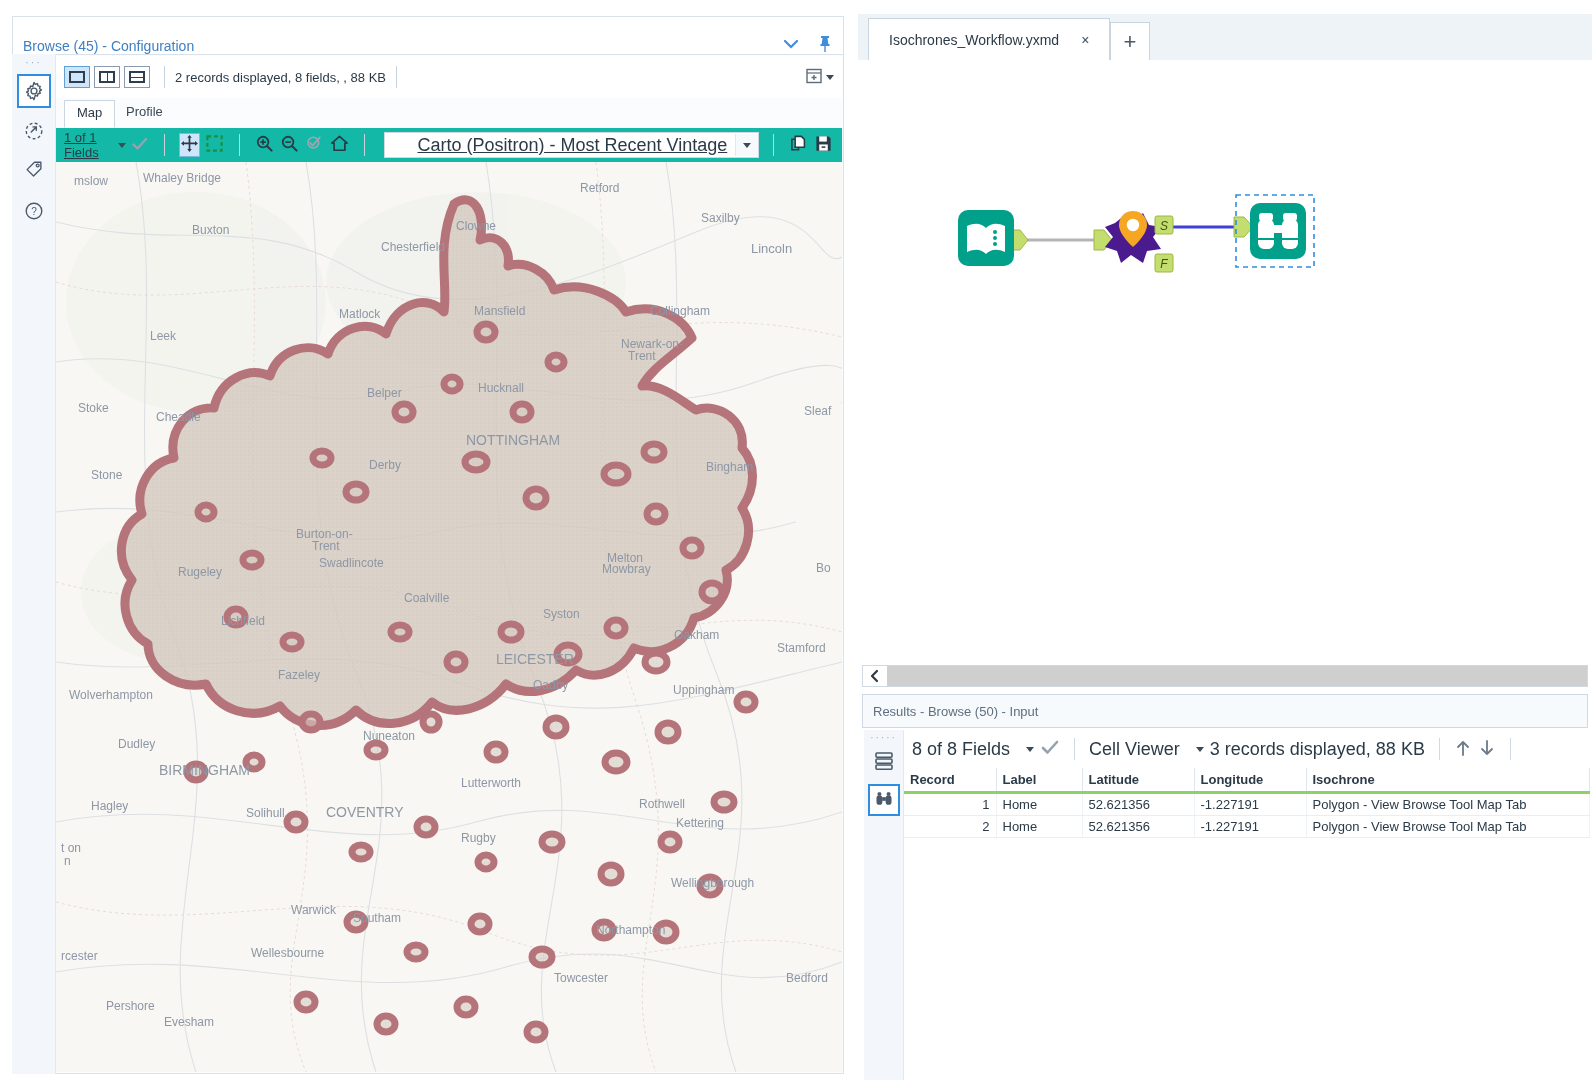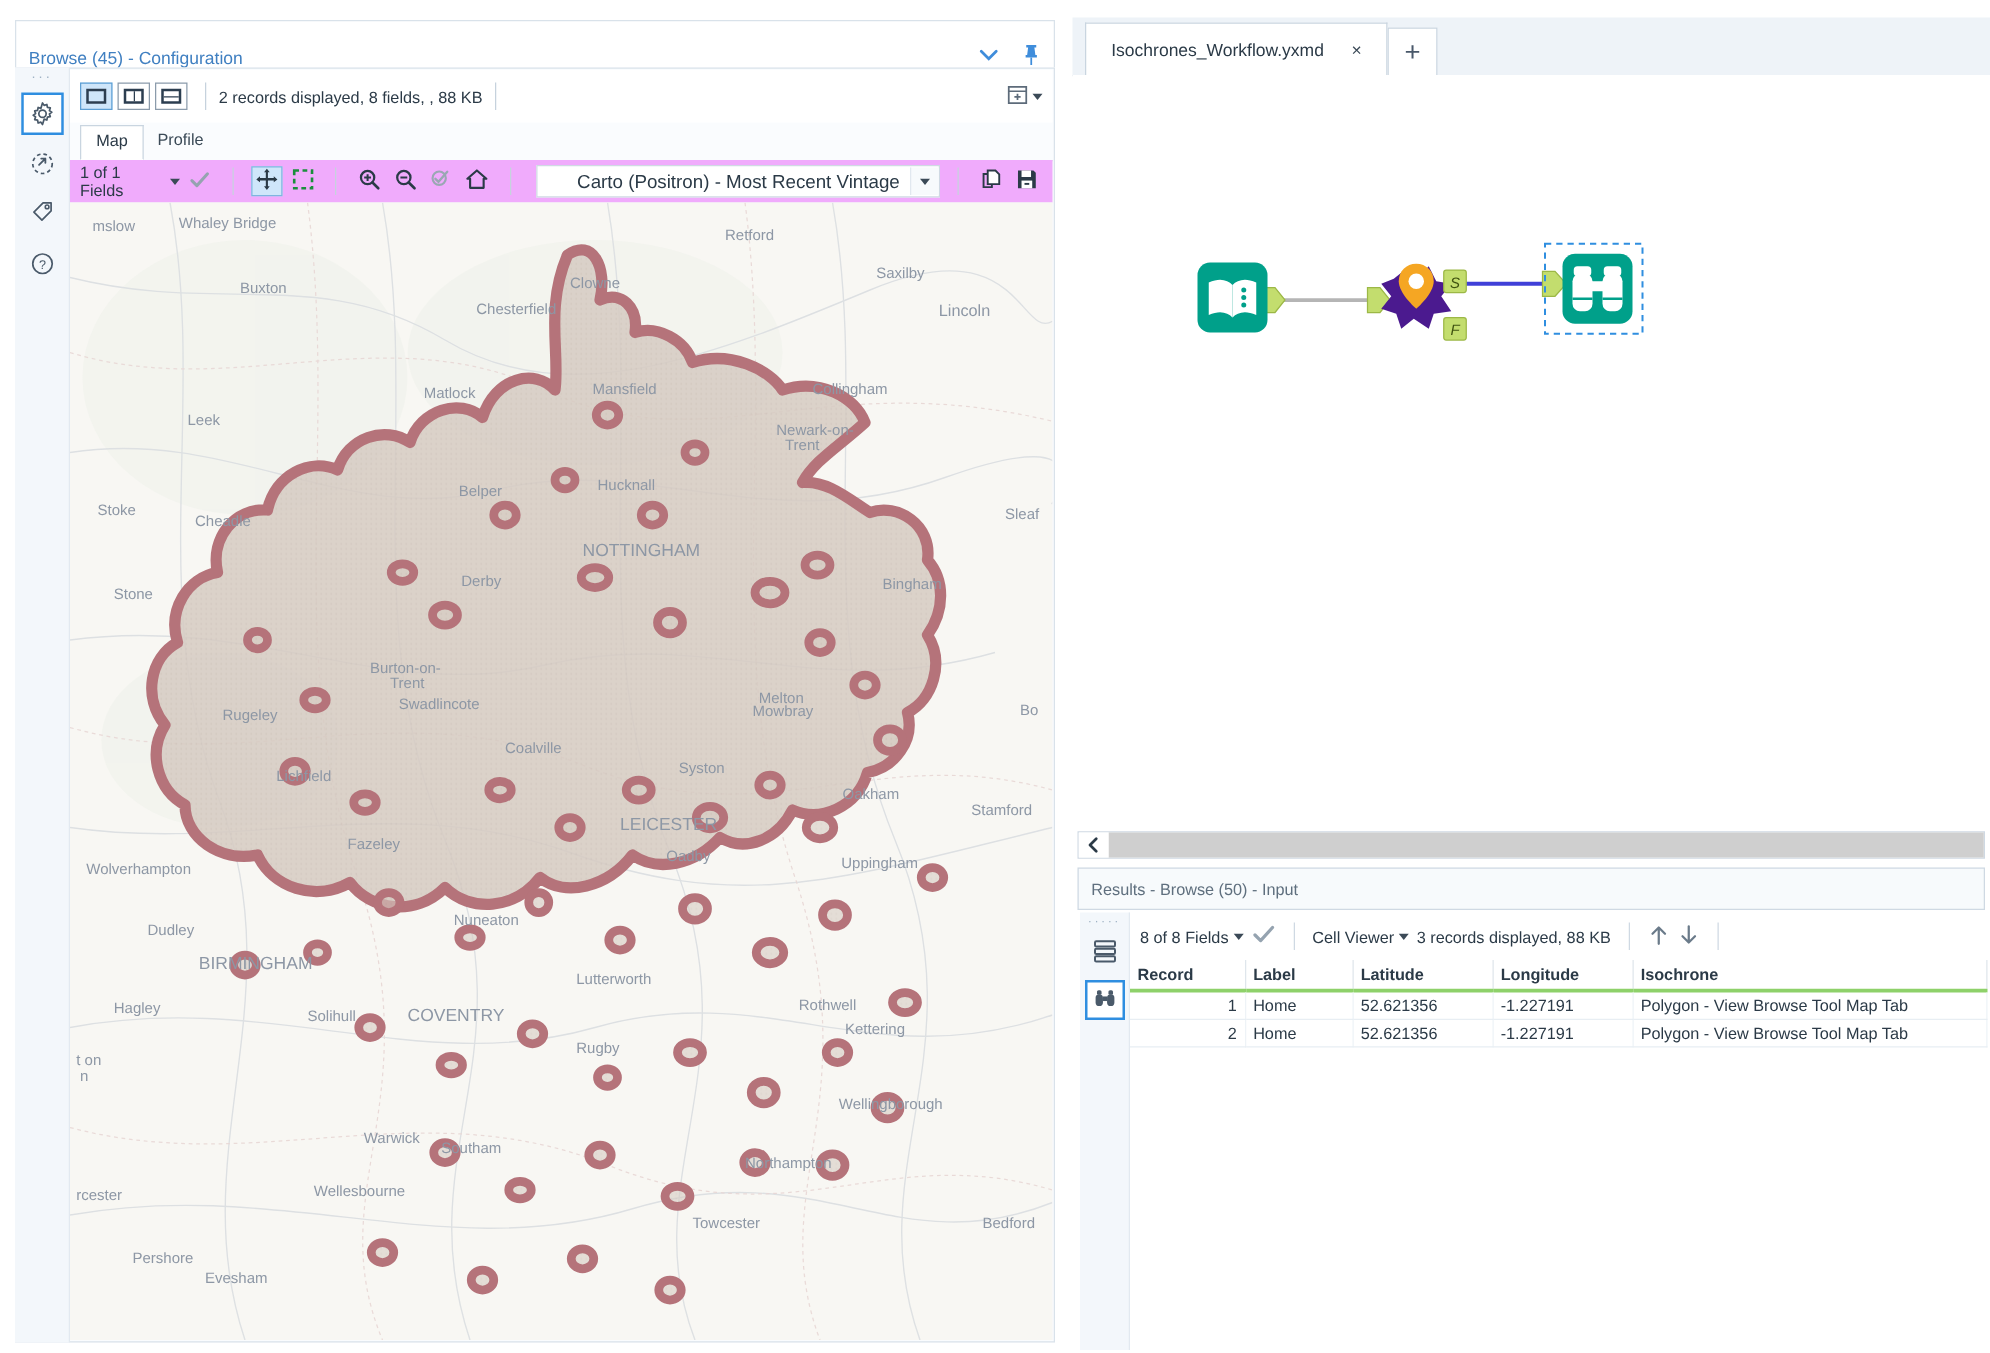--- a/index.html
+++ b/index.html
@@ -56,27 +56,27 @@
   .strip-right{margin-left:auto;display:flex;align-items:center;gap:2px;}
   .caret{width:0;height:0;border-left:4px solid transparent;border-right:4px solid transparent;border-top:5px solid #3b4a57;}
 
   
   .tabs-row{position:absolute;left:56px;top:100px;width:786px;height:28px;border-bottom:1px solid #c9d5e0;}
   .tab{position:absolute;top:0;height:28px;padding:4px 12px 0 12px;box-sizing:border-box;font-size:13px;cursor:default;}
   .tab.active{background:#fff;border:1px solid #c9d5e0;border-bottom:1px solid #fff;}
   .tab.inactive{color:#3b4a57;}
 
   
-  .map-toolbar{position:absolute;left:56px;top:128px;width:786px;height:34px;background:#f0abfc;
-    display:flex;align-items:center;padding:0 8px;box-sizing:border-box;gap:4px;}
+  .map-toolbar{position:absolute;left:56px;top:128px;width:786px;height:34px;background:#14b8a6;
+    display:flex;align-items:center;padding:0 8px;box-sizing:border-box;gap:4px;text-decoration:underline;}
   .mt-btn{width:26px;height:24px;display:flex;align-items:center;justify-content:center;box-sizing:border-box;border:1px solid transparent;}
   .mt-btn.sel{background:#cfe6fa;border:1px solid #7fb5e0;}
   .fields-sel{display:flex;align-items:center;gap:6px;font-size:13px;}
   .basemap-box{margin-left:6px;display:flex;align-items:center;border:1px solid #cfd9e3;height:24px;background:#fff;}
-  .basemap-text{padding:0 8px;font-size:15px;white-space:nowrap;margin-left:24px;}
+  .basemap-text{padding:0 8px;font-size:18px;white-space:nowrap;margin-left:24px;}
   .basemap-arrow{width:22px;height:22px;border-left:1px solid #e1e8ef;display:flex;align-items:center;justify-content:center;background:#f7fafc;}
 
   
   .map-wrap{position:absolute;left:56px;top:162px;width:786px;height:910px;overflow:hidden;background:#f6f6f2;}
   .map-svg{position:absolute;left:0;top:0;}
   .map-label{font-family:"Liberation Sans",sans-serif;fill:#8d97a5;}
 
   
   .right-panel{position:absolute;left:858px;top:0;width:734px;height:1082px;background:#fff;}
   .tabbar{position:absolute;left:0;top:14px;width:734px;height:46px;background:#eef3f8;border-bottom:1px solid #c9d5e0;}
@@ -93,21 +93,21 @@
   .hs-track{flex:1;height:20px;background:#cfcfcf;}
 
   .results-title{position:absolute;left:4px;top:694px;width:726px;height:34px;background:#f7fafc;border:1px solid #cfd9e3;
       box-sizing:border-box;display:flex;align-items:center;padding-left:10px;color:#5f6f7e;font-size:13px;}
   .res-rail{position:absolute;left:6px;top:730px;width:40px;height:350px;background:#f3f7fb;border-right:1px solid #e2e9f0;box-sizing:border-box;}
   .res-rail-dots{color:#9fb2c4;font-size:10px;text-align:center;letter-spacing:2px;height:12px;padding-top:2px;}
   .res-btn{width:32px;height:32px;margin:2px auto 6px auto;display:flex;align-items:center;justify-content:center;box-sizing:border-box;border:1px solid transparent;}
   .res-btn.active{border:2px solid #2f8ee0;background:#fff;}
 
   .res-toolbar{position:absolute;left:46px;top:730px;width:686px;height:38px;background:#fff;display:flex;align-items:center;gap:6px;padding-left:8px;box-sizing:border-box;}
-  .res-chunk{display:flex;align-items:center;gap:4px;font-size:13px;white-space:nowrap;}
+  .res-chunk{display:flex;align-items:center;gap:16px;font-size:18px;white-space:nowrap;}
   .res-div{width:1px;height:22px;background:#cfd9e3;margin:0 8px;}
 
   table.grid{position:absolute;left:46px;top:768px;width:686px;border-collapse:collapse;font-size:13px;table-layout:fixed;}
   table.grid th{background:#fff;border-bottom:3px solid #8ed16a;border-right:1px solid #dfe6ec;text-align:left;
       padding:4px 6px;font-weight:bold;color:#2b3a47;height:22px;box-sizing:border-box;}
   table.grid td{border-bottom:1px solid #e8eef3;border-right:1px solid #eef3f7;padding:3px 6px;height:22px;box-sizing:border-box;color:#2b3a47;}
   td.num{text-align:right;color:#2b3a47;}
   td.green{color:#3f8c3f;}
   .col-rec{width:92px;}
   .col-label{width:86px;}

